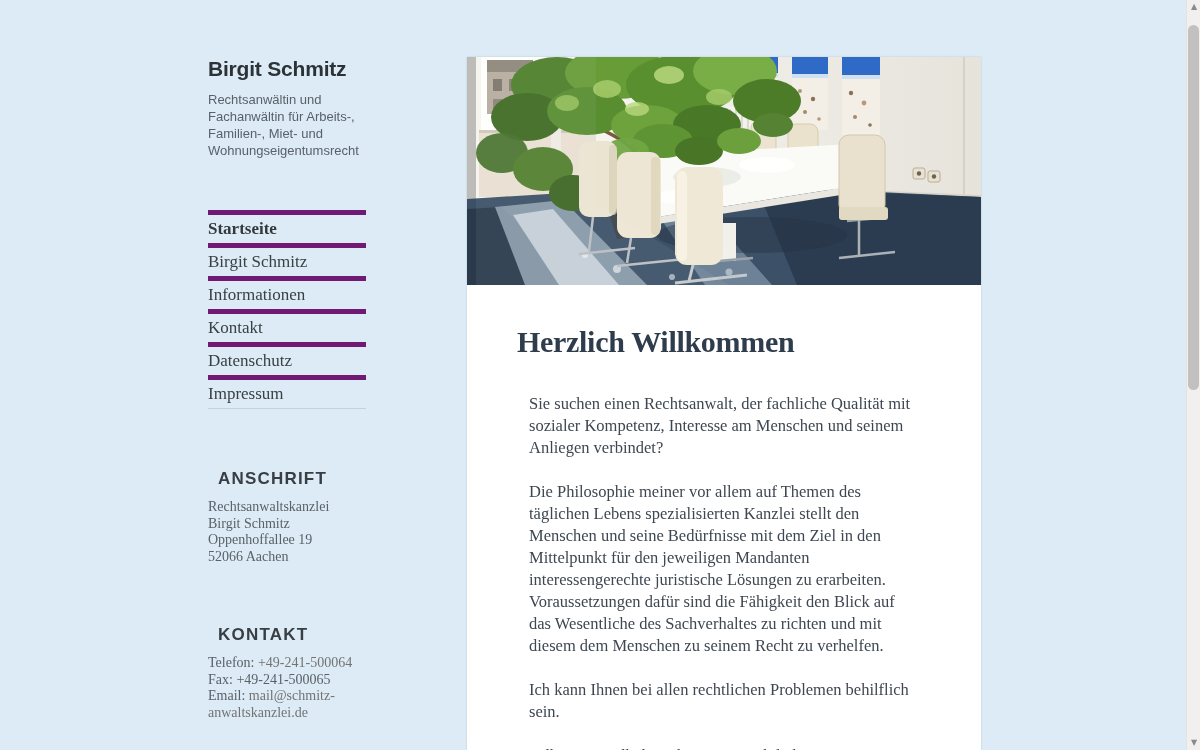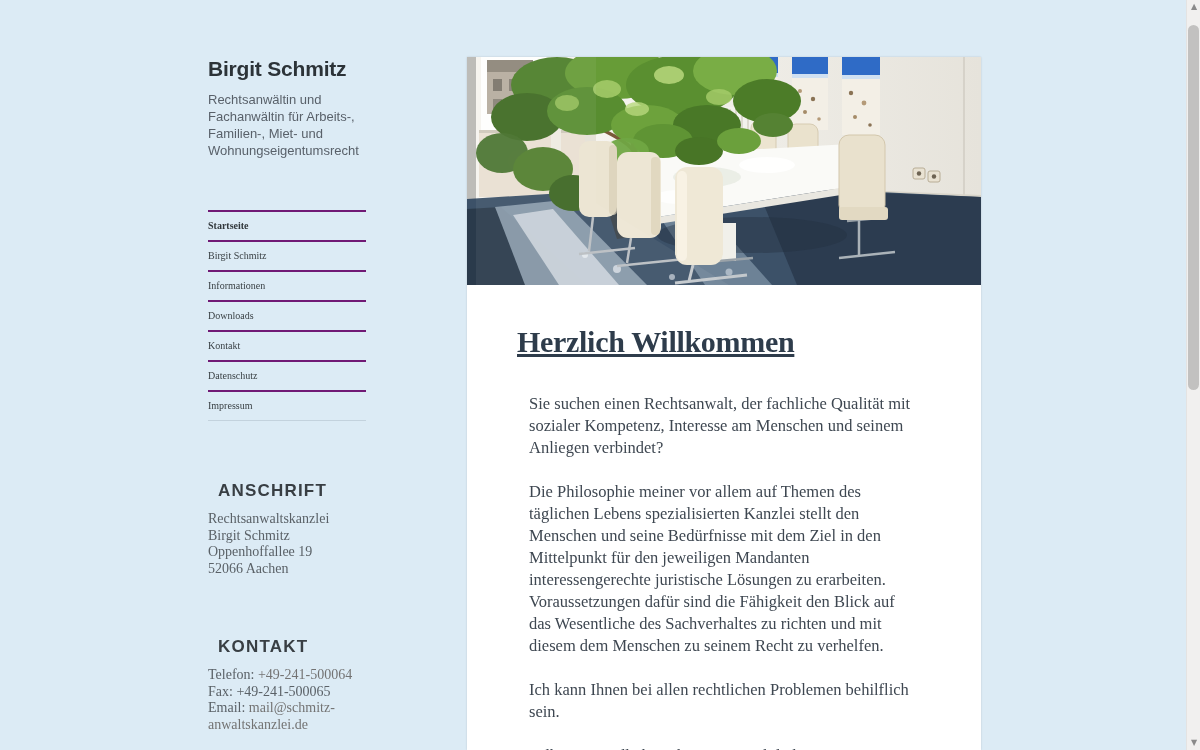--- a/index.html
+++ b/index.html
@@ -16,22 +16,22 @@
     margin:0; font-family:"Liberation Sans","DejaVu Sans",sans-serif;
     font-size:21px; line-height:24px; font-weight:700; color:#2c3338;
     letter-spacing:-0.2px; text-decoration:none; display:block; cursor:pointer;
   }
   .site-desc {
     margin:10px 0 0; font-family:"Liberation Sans","DejaVu Sans",sans-serif;
     font-size:13px; line-height:17px; color:#59616a;
   }
   .menu { display:block; margin-top:51px; border-bottom:1px solid #c3d2dd; }
   .menu a {
-    display:block; border-top:2px solid #701a75;
-    padding:5px 0 6px; font-size:10px; line-height:17px;
+    display:block; border-top:5px solid #701a75;
+    padding:5px 0 6px; font-size:17px; line-height:17px;
     color:#3a4145; text-decoration:none; cursor:pointer;
   }
   .menu a.current { font-weight:700; color:#32383c; }
   .widget { margin-top:60px; }
   .widget-title {
     margin:10px; font-family:"Liberation Sans","DejaVu Sans",sans-serif;
     font-size:17px; font-weight:700; letter-spacing:1.2px; color:#383e43;
   }
   .widget-text { margin:4px 0 0; font-size:14px; line-height:16.5px; color:#5a6167; }
   .c-link { color:#737373; cursor:pointer; }
@@ -39,21 +39,21 @@
   
   .content {
     position:absolute; left:467px; top:57px; width:514px; height:693px;
     background:#ffffff; box-shadow:0 0 2px rgba(0,0,0,.14); overflow:hidden;
   }
   .featured { margin:0; width:514px; height:228px; display:block; }
   .featured svg { display:block; }
   .post { padding:40px 50px 40px; }
   .post-title {
     margin:0 0 35px; font-size:30px; line-height:33px; font-weight:700;
-    color:#2e3c4b; letter-spacing:-0.3px;text-decoration:underline;
+    color:#2e3c4b; letter-spacing:-0.3px;
   }
   .post p { margin:0 12px 22px; font-size:16.5px; line-height:22px; color:#3e4751; }
 
   
   .scrollbar {
     position:absolute; right:0; top:0; width:14px; height:750px;
     background:#f1f0ef; border-left:1px solid #e4e3e2;
   }
   .sb-arrow {
     position:absolute; left:0; width:14px; height:14px;
@@ -73,21 +73,20 @@
 <div class="page">
 
   <aside class="sidebar-inner">
     <a class="site-title">Birgit Schmitz</a>
     <p class="site-desc">Rechtsanwältin und Fachanwältin für Arbeits-, Familien-, Miet- und Wohnungseigentumsrecht</p>
 
     <nav class="menu">
       <a class="current">Startseite</a>
       <a>Birgit Schmitz</a>
       <a>Informationen</a>
-      <a>Downloads</a>
       <a>Kontakt</a>
       <a>Datenschutz</a>
       <a>Impressum</a>
     </nav>
 
     <section class="widget">
       <h2 class="widget-title">ANSCHRIFT</h2>
       <p class="widget-text">
         <span>Rechtsanwaltskanzlei</span><br>
         <span>Birgit Schmitz</span><br>

